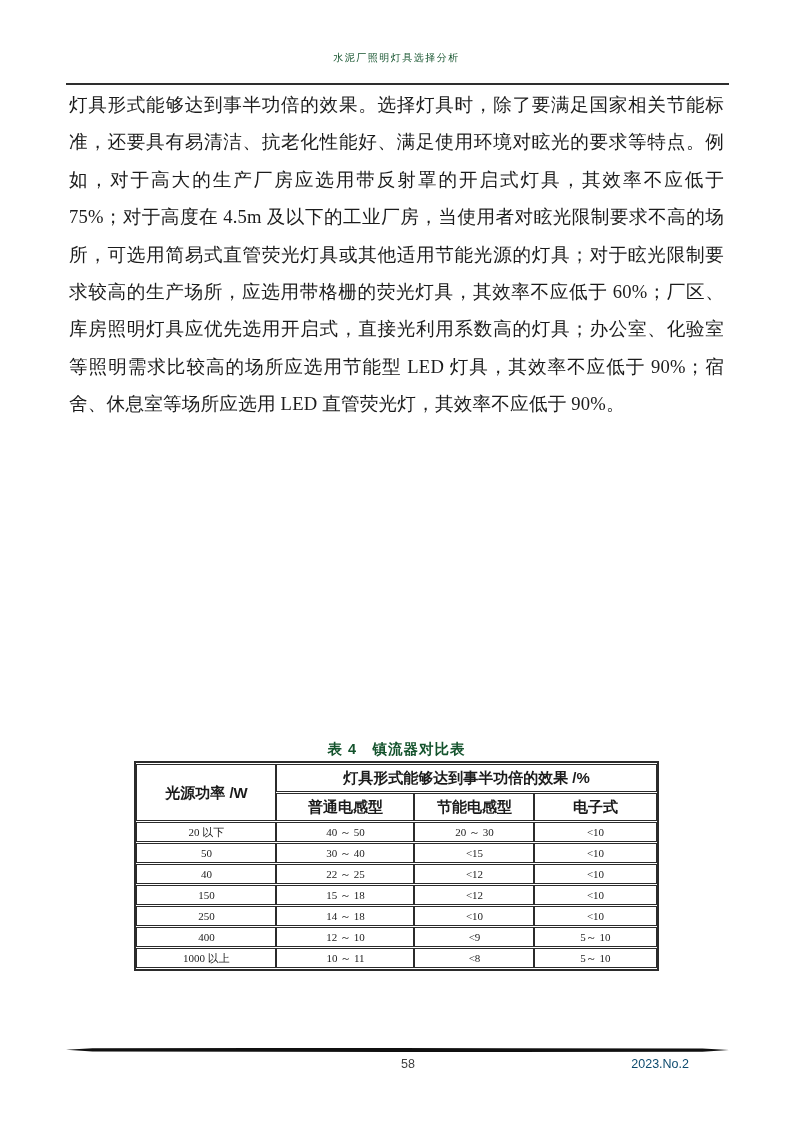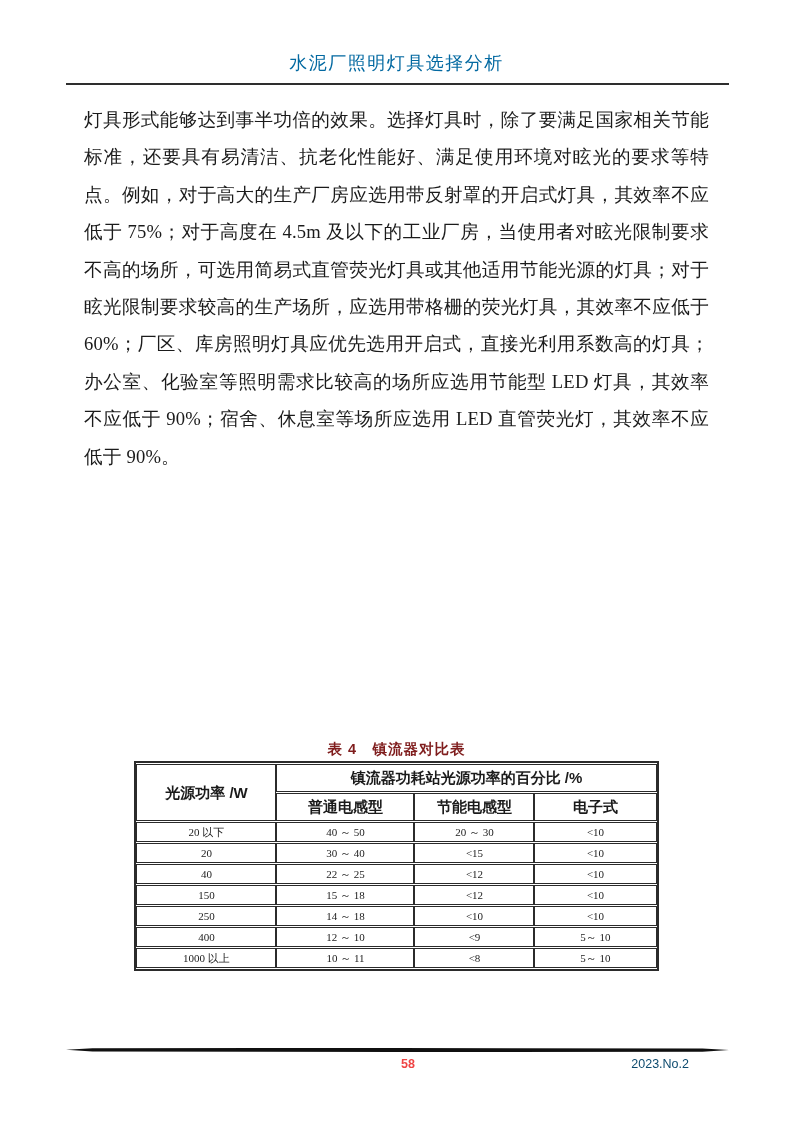--- a/index.html
+++ b/index.html
@@ -11,61 +11,61 @@
     overflow: hidden;
     font-family: "Liberation Serif", "DejaVu Serif", serif;
     color: #1b1b1b;
   }
 
   
   .doc-header-title {
     position: absolute;
     top: 51px; left: 0; width: 100%;
     text-align: center;
-    font-size: 18px;
+    font-size: 10px;
     letter-spacing: 1.5px;
-    color: #0369a1;
+    color: #14532d;
   }
   .doc-header-rule {
     position: absolute;
     top: 83px; left: 66px; right: 64px;
     border-top: 2px solid #2e2e2e;
   }
 
   
   .body-block-1 {
     position: absolute;
     top: 85px; left: 68px; width: 657px;
   }
   .body-block-2 {
     position: absolute;
     top: 973px; left: 68px; width: 657px;
   }
   p.body-par {
-    margin: 16px;
+    margin: 1px;
     font-size: 18.6px;
     line-height: 37.4px;
     text-align: justify;
     text-justify: inter-character;
     letter-spacing: 0.2px;
   }
   p.body-par.indent { text-indent: 2em; }
 
   
   .table-section {
     position: absolute;
     top: 740px; left: 68px; width: 657px;
   }
   .table-caption {
     text-align: center;
     font-family: "Liberation Sans", "DejaVu Sans", sans-serif;
     font-weight: bold;
     font-size: 14.5px;
     letter-spacing: 1px;
-    color: #7f1d1d;
+    color: #14532d;
   }
   table.cmp-table {
     margin: 2px auto 0 auto;
     width: 520px;
     table-layout: fixed;
     border-collapse: separate;
     border-spacing: 0 1px;
     border: 2px solid #2b2b2b;
     background: #ffffff;
   }
@@ -98,22 +98,21 @@
     height: 4px;
     background: #101010;
     clip-path: polygon(0 45%, 4% 5%, 50% 0, 96% 10%, 100% 50%, 96% 95%, 50% 100%, 4% 90%);
   }
   .footer-page-num {
     position: absolute;
     top: 1057px; left: 408px;
     transform: translateX(-50%);
     font-family: "Liberation Sans", "DejaVu Sans", sans-serif;
     font-size: 12.5px;
-    color: #ef4444;
-    font-weight: bold;
+    color: #404040;
   }
   .footer-issue {
     position: absolute;
     top: 1057px; right: 104px;
     font-family: "Liberation Sans", "DejaVu Sans", sans-serif;
     font-size: 12.5px;
     color: #0c4a6e;
   }
 </style>
 </head>
@@ -133,37 +132,37 @@
     <table class="cmp-table">
       <colgroup>
         <col style="width:140px">
         <col style="width:138px">
         <col style="width:120px">
         <col style="width:122px">
       </colgroup>
       <thead>
         <tr>
           <th rowspan="2">光源功率 /W</th>
-          <th colspan="3">镇流器功耗站光源功率的百分比 /%</th>
+          <th colspan="3">灯具形式能够达到事半功倍的效果 /%</th>
         </tr>
         <tr>
           <th>普通电感型</th>
           <th>节能电感型</th>
           <th>电子式</th>
         </tr>
       </thead>
       <tbody>
           <tr>
             <td>20 以下</td>
             <td>40 ～ 50</td>
             <td>20 ～ 30</td>
             <td>&lt;10</td>
           </tr>
           <tr>
-            <td>20</td>
+            <td>50</td>
             <td>30 ～ 40</td>
             <td>&lt;15</td>
             <td>&lt;10</td>
           </tr>
           <tr>
             <td>40</td>
             <td>22 ～ 25</td>
             <td>&lt;12</td>
             <td>&lt;10</td>
           </tr>

